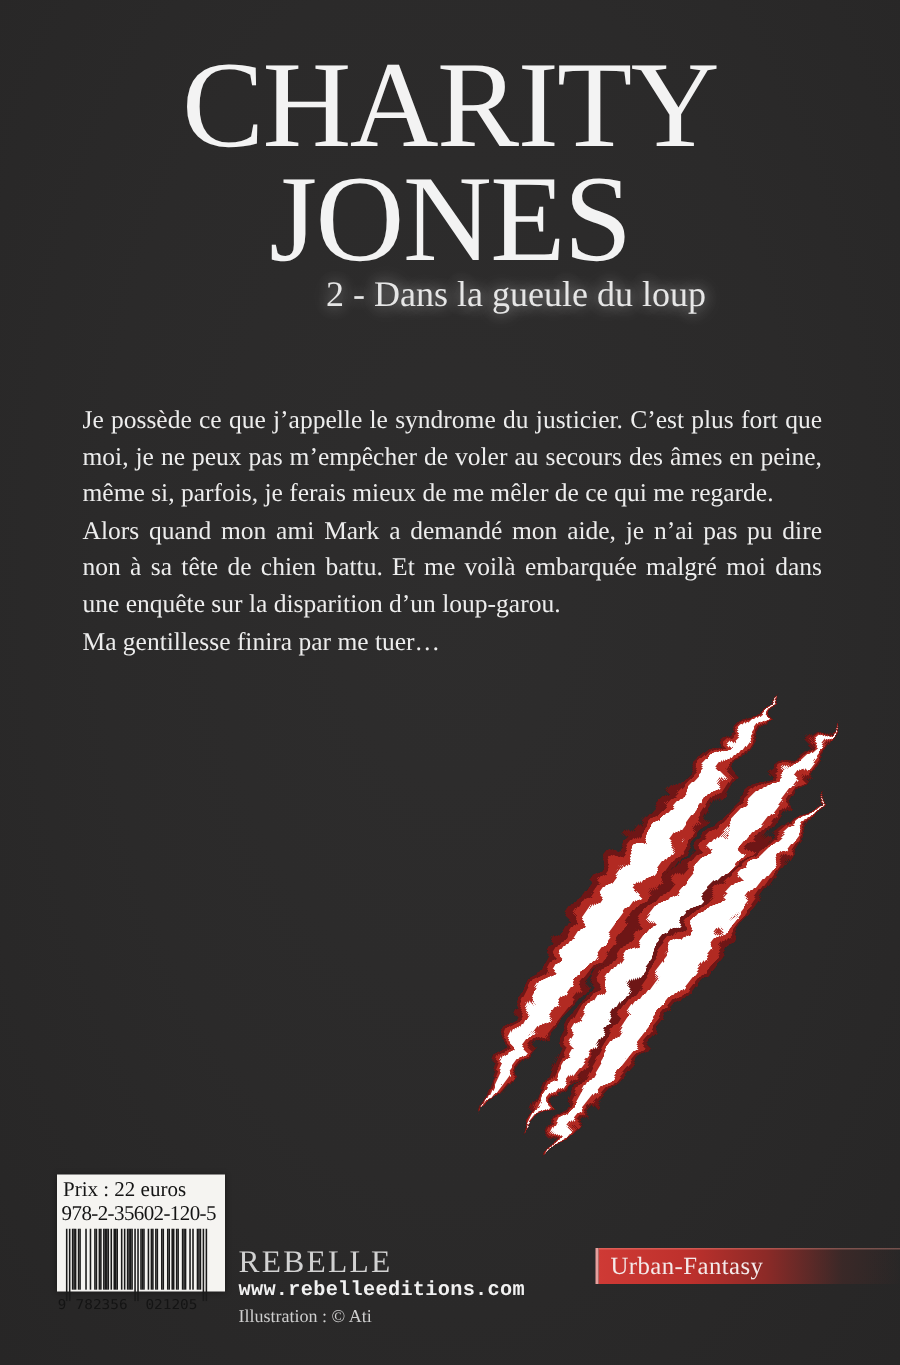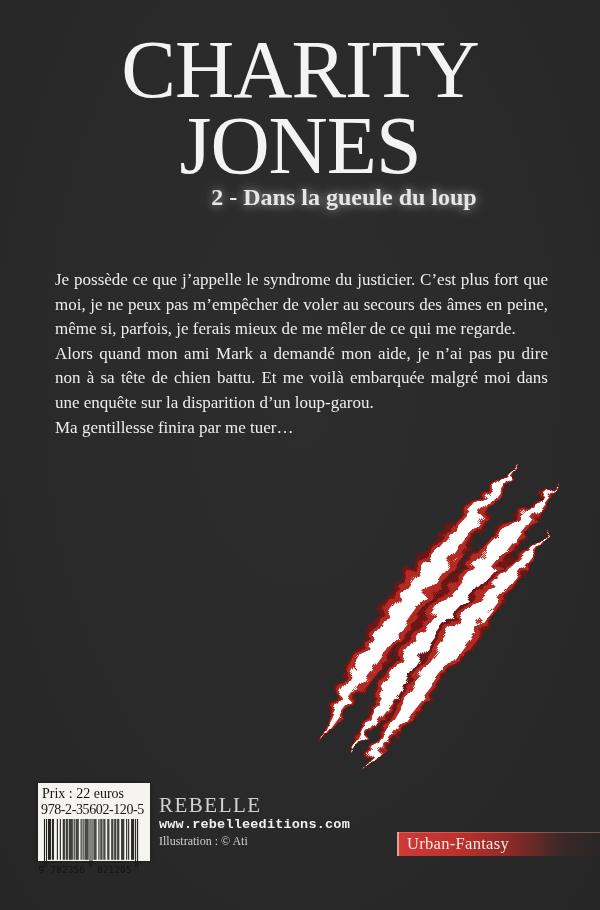--- a/index.html
+++ b/index.html
@@ -8,39 +8,38 @@
     background:radial-gradient(ellipse at 50% 42%, #2e2d2d 0%, #2b2a2a 55%, #272626 100%);
     font-family:"Liberation Serif","DejaVu Serif",serif;
   }
   
   .title-block{position:absolute;top:30px;left:0;right:0;text-align:center;color:#f3f3f3;}
   .title-line1{font-size:82px;line-height:80px;letter-spacing:-1px;}
   .title-line2{font-size:82px;line-height:72px;letter-spacing:-1px;}
   .subtitle{
     font-size:24px;line-height:28px;color:#e6e6e6;padding-left:88px;margin-top:1px;
     text-shadow:0 0 9px rgba(255,255,255,.45),0 0 18px rgba(255,255,255,.25);
-    font-weight:bold;
   }
   
   .synopsis{position:absolute;top:268px;left:55px;width:493px;
     font-size:17px;line-height:24.6px;color:#ededed;text-align:justify;}
   .synopsis p{margin:0;}
   
   .claws{position:absolute;inset:0;pointer-events:none;}
   
   .price-box{position:absolute;left:38px;top:783px;width:112px;height:78px;
     background:#f5f4f1;color:#141414;box-sizing:border-box;padding:3px 3px 2px 0;
     box-shadow:0 0 4px rgba(0,0,0,.4);}
   .price-line{font-size:14px;line-height:16px;text-align:left;padding-left:4px;white-space:nowrap;}
   .isbn-line{font-size:14px;line-height:16px;text-align:center;letter-spacing:-.4px;white-space:nowrap;}
   .barcode{width:106px;height:55px;margin-top:1px;}
   .barcode svg{display:block;width:100%;height:100%;}
   
   .publisher{position:absolute;left:159px;top:794px;color:#d5d5d5;}
-  .pub-name{font-size:21px;line-height:23px;letter-spacing:1.5px;color:#d2d2d2;}
+  .pub-name{font-size:21px;line-height:23px;letter-spacing:1.5px;color:#d2d2d2;margin-top:36px;}
   .pub-site{font-size:13.5px;line-height:16px;font-weight:bold;color:#f1f1f1;margin-top:0;letter-spacing:.2px;font-family:Liberation Mono, monospace;}
   .pub-credit{font-size:12px;line-height:14px;color:#cfcfcf;margin-top:1px;}
   
   .genre-banner{position:absolute;left:397px;top:832px;width:203px;height:24px;
     background:linear-gradient(90deg,#cf3a35 0%,#bd302c 30%,#8c2a27 55%,rgba(80,42,40,.45) 80%,rgba(43,42,42,0) 100%);
     border-left:2px solid #e5a09d;
     box-shadow:inset 0 1px 0 rgba(255,160,150,.35);}
   .genre-banner span{display:block;font-size:16.5px;line-height:23px;padding-left:8px;
     color:#f4eaea;letter-spacing:.3px;}
 </style>

